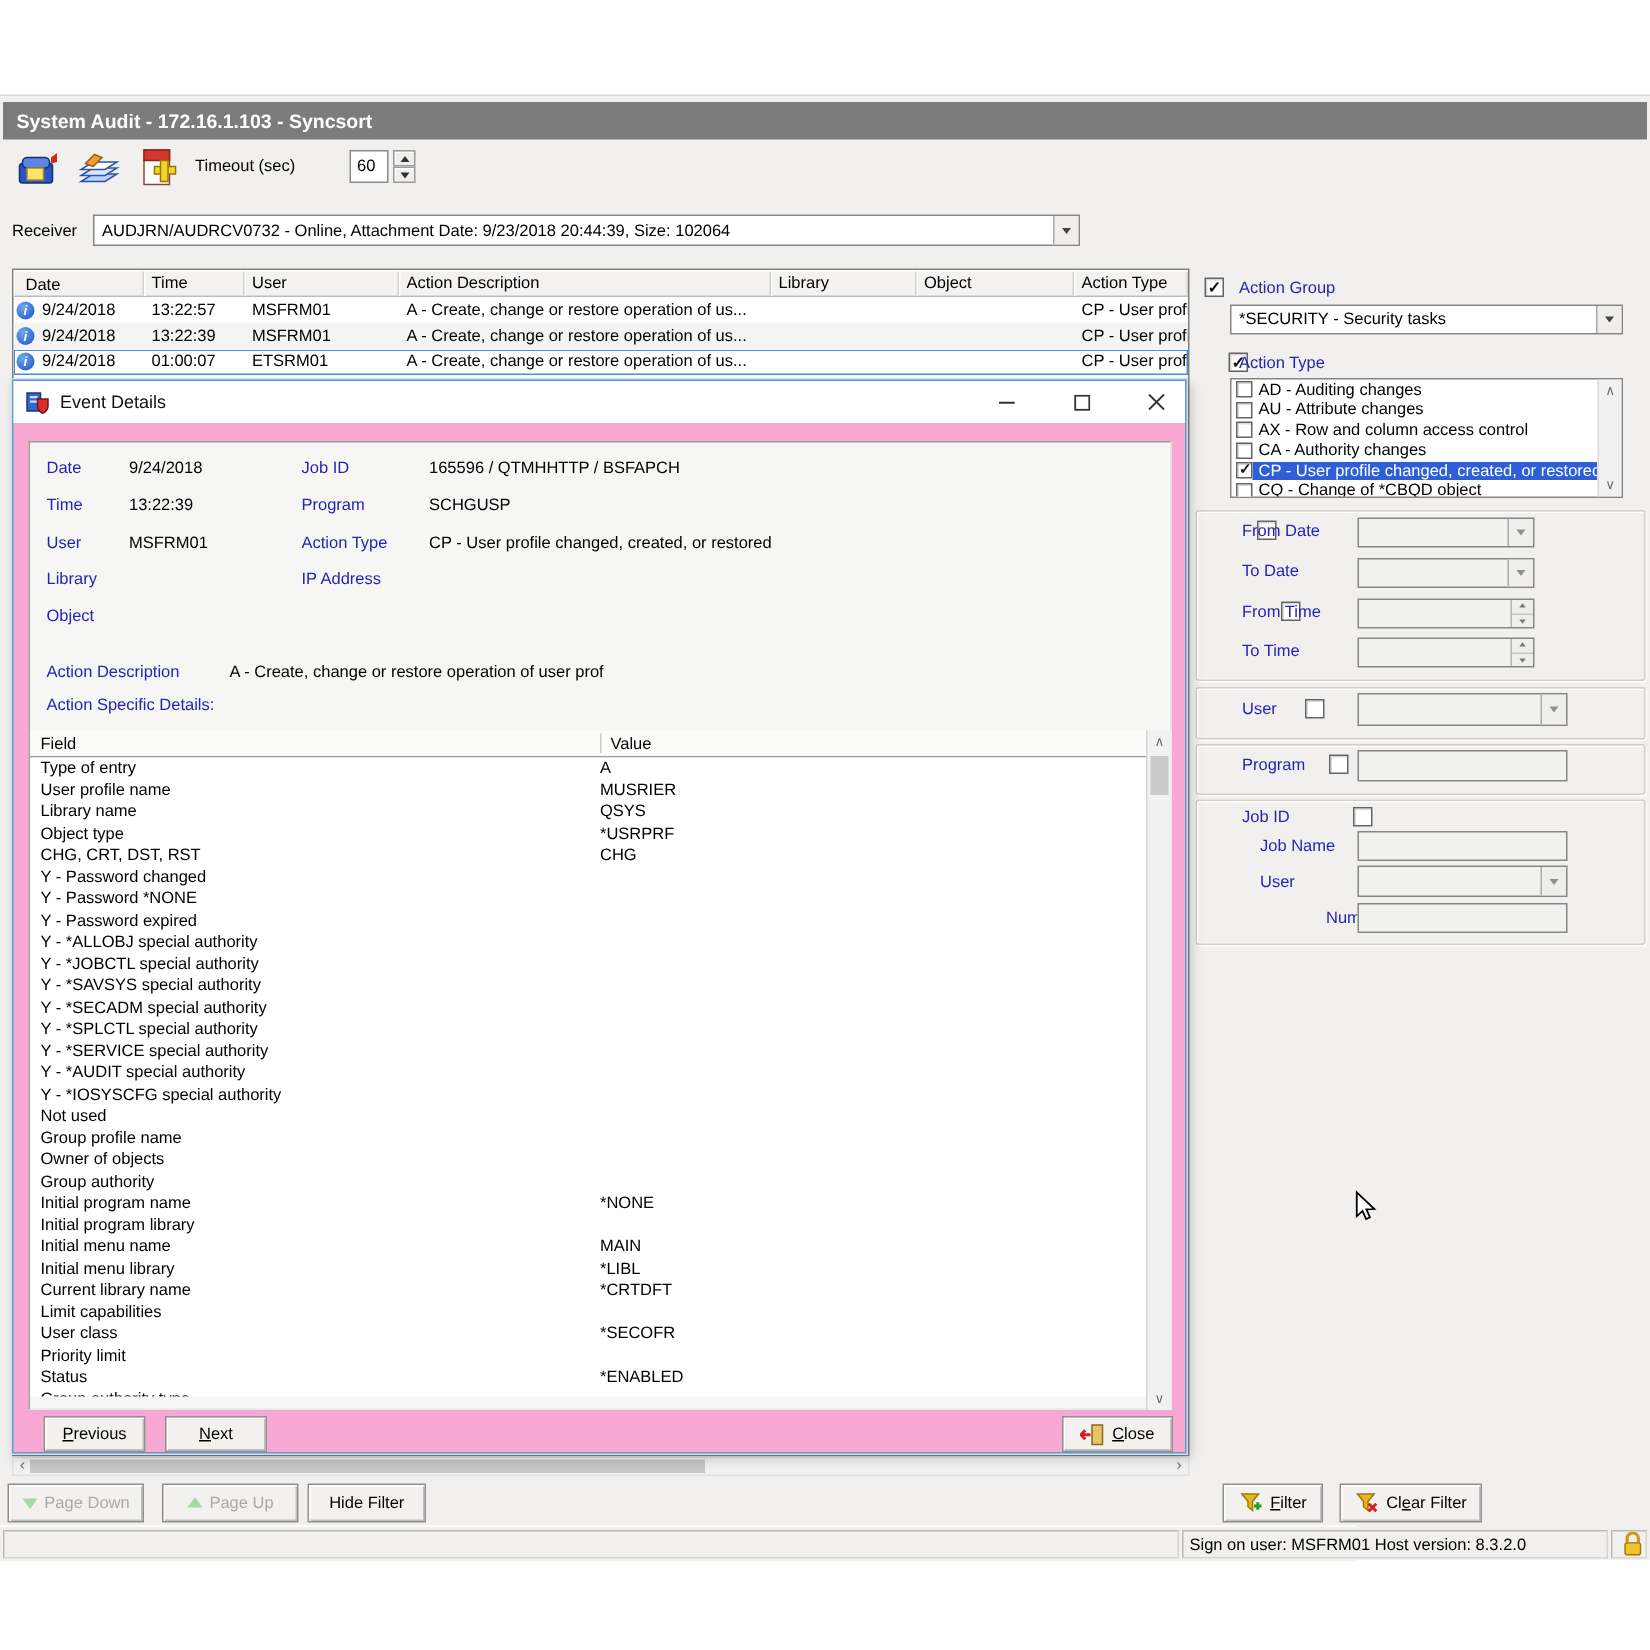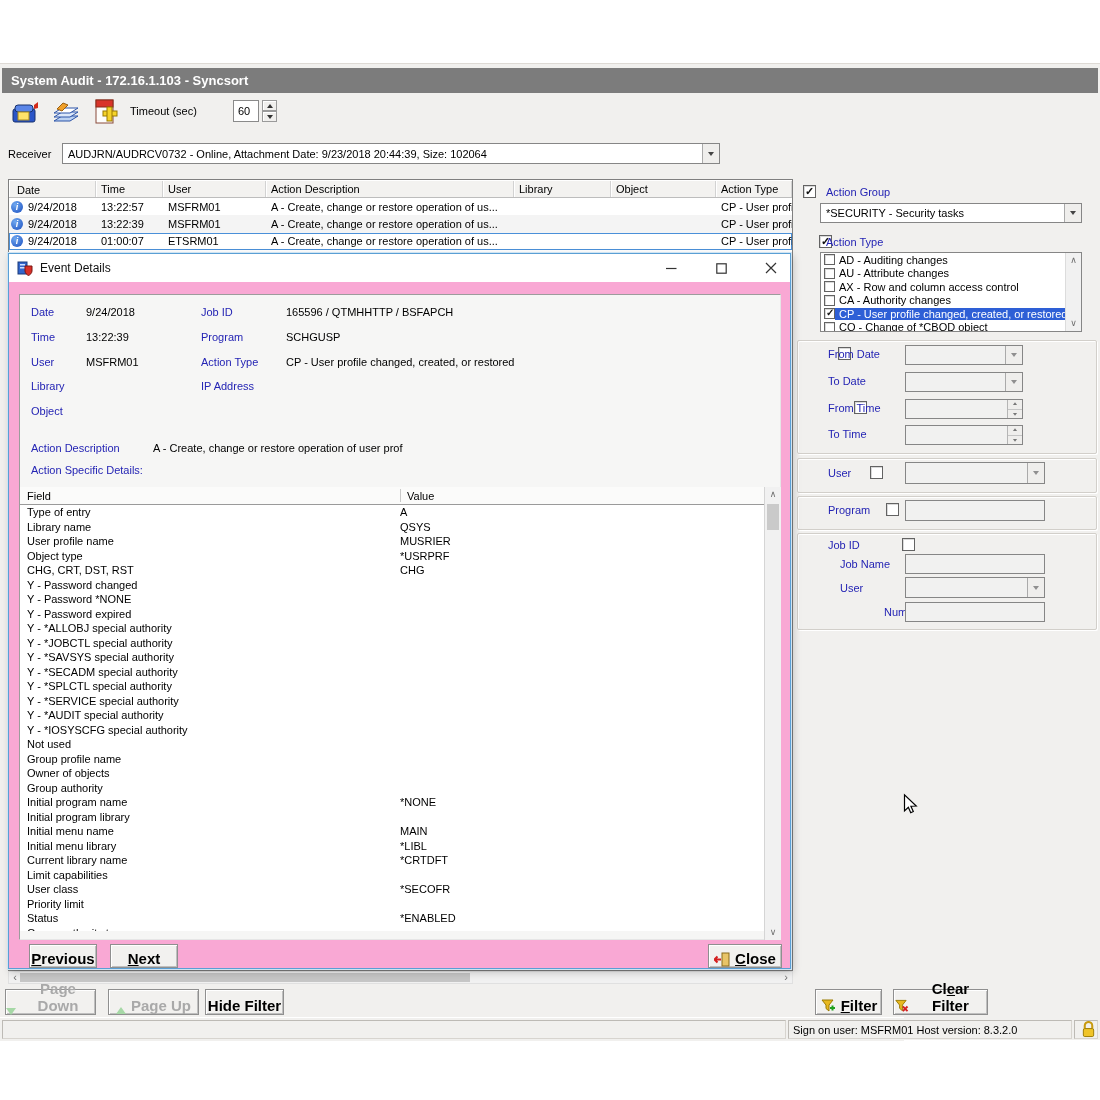--- a/index.html
+++ b/index.html
@@ -67,21 +67,21 @@
 .fldlbl{position:absolute;color:#2424b4;font-size:11px;}
 .fldval{position:absolute;color:#000;font-size:11px;white-space:nowrap;}
 .dt-head{position:absolute;left:11px;top:233px;width:744px;height:18px;background:#fbfbfa;border-bottom:1px solid #9a9a9a;font-size:11px;}
 .dt-head .vline{position:absolute;left:380px;top:2px;bottom:2px;width:1px;background:#c9c9c9;}
 .dt-rows{position:absolute;left:11px;top:251px;width:744px;height:426px;background:#fff;overflow:hidden;}
 .dt-row{display:flex;height:14.5px;line-height:14.5px;font-size:11px;white-space:nowrap;}
 .dt-f{width:380px;padding-left:7px;overflow:hidden;}
 .dt-v{flex:1;overflow:hidden;}
 .dlg-scroll{position:absolute;left:755px;top:233px;width:17px;height:453px;background:#f1f1f1;border-left:1px solid #d5d5d5;}
 
-.btn{background:#f2f1ef;border:1px solid #8f8f8f;box-shadow:inset 1px 1px 0 #fff,inset -1px -1px 0 #bfbfbf;font-size:15px;color:#000;display:flex;align-items:flex-end;justify-content:center;cursor:pointer;font-weight:bold;}
+.btn{background:#f2f1ef;border:1px solid #8f8f8f;box-shadow:inset 1px 1px 0 #fff,inset -1px -1px 0 #bfbfbf;font-size:11px;color:#000;display:flex;align-items:center;justify-content:center;cursor:pointer;}
 .btn.disabled{color:#a9a9a9;}
 .btn .gap{margin-left:5px;}
 .garrow{width:0;height:0;border:5px solid transparent;}
 .garrow.down{border-top:7px solid #a6d8a6;margin-bottom:-6px;}
 .garrow.up{border-bottom:7px solid #a6d8a6;margin-top:-6px;}
 
 .hscroll{position:absolute;left:8px;top:907px;width:785px;height:13px;background:#f1f1f1;border:1px solid #e0e0e0;}
 .hs-arrow{position:absolute;top:0;width:12px;height:11px;color:#6f6f6f;font-size:11px;line-height:10px;text-align:center;}
 .hs-thumb{position:absolute;left:11px;top:1px;width:450px;height:9px;background:#c6c6c6;}
 
@@ -445,27 +445,27 @@
       <span style="position:absolute;left:387px;top:3px;">Value</span>
     </div>
     <div class="dt-rows">
 
         <div class="dt-row">
           <div class="dt-f">Type of entry</div>
           <div class="dt-v">A</div>
         </div>
 
         <div class="dt-row">
+          <div class="dt-f">User profile name</div>
+          <div class="dt-v">MUSRIER</div>
+        </div>
+
+        <div class="dt-row">
           <div class="dt-f">Library name</div>
           <div class="dt-v">QSYS</div>
-        </div>
-
-        <div class="dt-row">
-          <div class="dt-f">User profile name</div>
-          <div class="dt-v">MUSRIER</div>
         </div>
 
         <div class="dt-row">
           <div class="dt-f">Object type</div>
           <div class="dt-v">*USRPRF</div>
         </div>
 
         <div class="dt-row">
           <div class="dt-f">CHG, CRT, DST, RST</div>
           <div class="dt-v">CHG</div>

